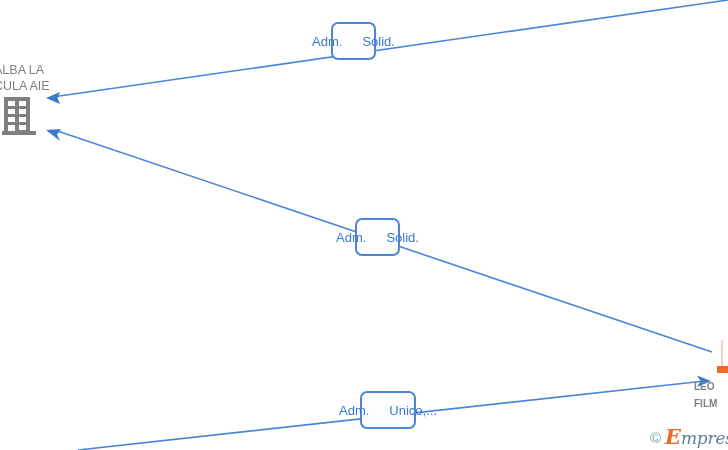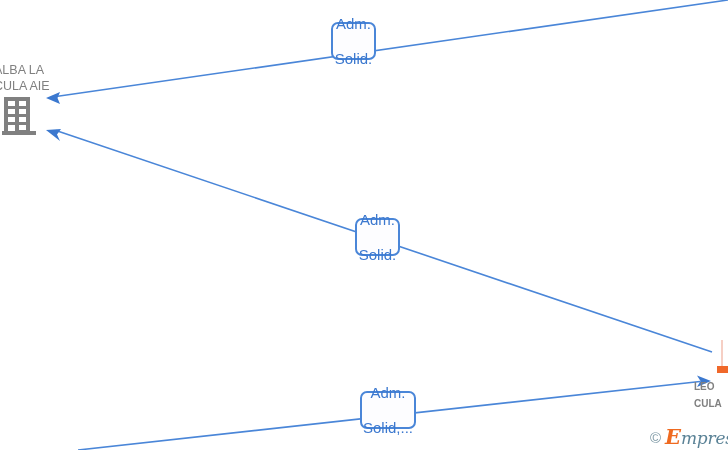--- a/index.html
+++ b/index.html
@@ -40,25 +40,25 @@
   }
 
   
   .edge-label {
     position: absolute;
     box-sizing: border-box;
     background: #fdfdff;
     border: 2px solid #4a86d8;
     border-radius: 7px;
     color: #3b78cf;
-    font-size: 15px;
+    font-size: 13px;
     line-height: 15px;
     text-align: center;
     display: flex;
-    flex-direction: column;
+    flex-direction: row;
     align-items: center;
     justify-content: center;
     padding: 2px 4px;
     white-space: nowrap;
     gap: 20px;
   }
   .edge-label span { display: block; }
 
   
   .person-node {
@@ -165,27 +165,27 @@
     <span>Solid.</span>
   </div>
 
   <div class="edge-label" style="left:355px; top:218px; width:45px; height:38px;">
     <span>Adm.</span>
     <span>Solid.</span>
   </div>
 
   <div class="edge-label" style="left:360px; top:391px; width:56px; height:38px;">
     <span>Adm.</span>
-    <span>Solid,...</span>
+    <span>Unico,...</span>
   </div>
 
   <div class="person-node" style="left:690px; top:340px; width:38px; height:70px;">
     <div class="person-stem" style="left:31px; top:0px; height:32px;"></div>
     <div class="person-body" style="left:27px; top:26px; width:11px; height:7px;"></div>
-    <div class="person-caption" style="left:4px; top:38px;"><span>LEO</span><br><span>CULA</span></div>
+    <div class="person-caption" style="left:4px; top:38px;"><span>LEO</span><br><span>FILM</span></div>
   </div>
 
   <div class="watermark" style="left:650px; top:428px;">
     <span class="wm-c">©</span>
     <span class="wm-word"><span class="wm-e">E</span><span>mpresia</span></span>
   </div>
 
 </div>
 
 </body></html>

